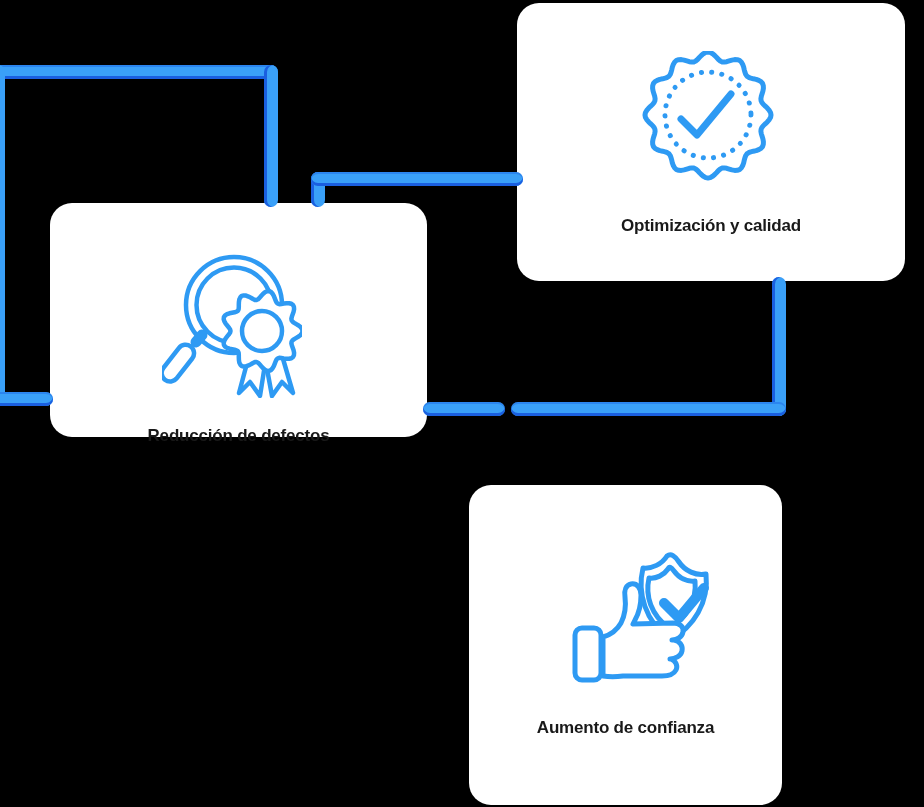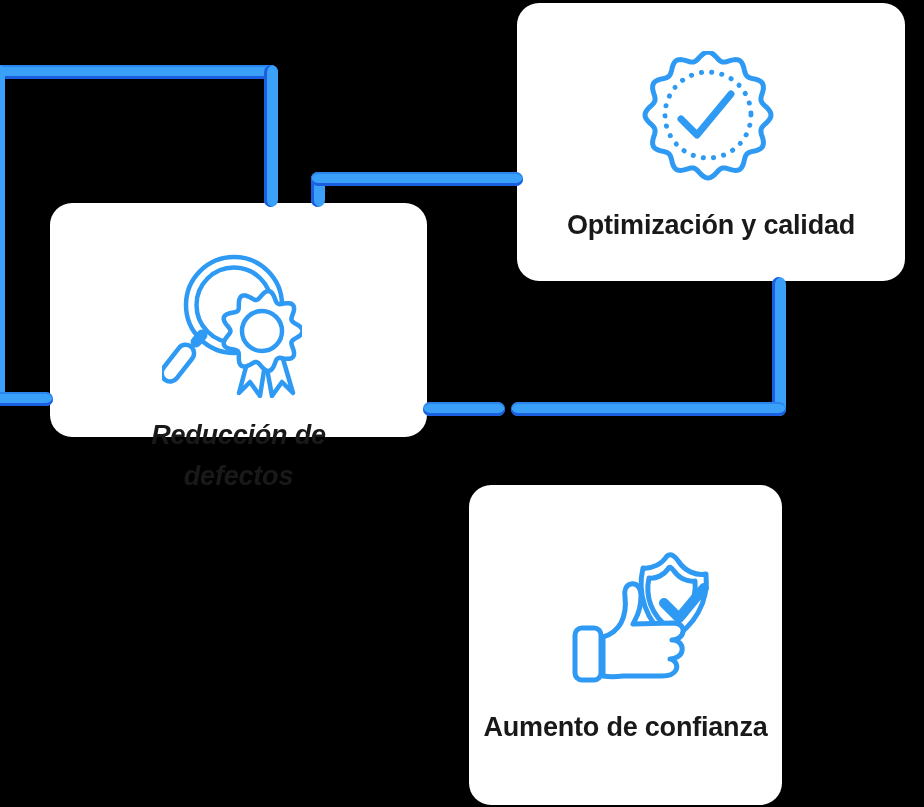--- a/index.html
+++ b/index.html
@@ -12,21 +12,21 @@
   .line.h{height:14px;box-shadow:inset 0 -3px 0 #1A5FE0, inset 0 2px 0 rgba(27,99,228,.45);}
   .line.v{width:14px;box-shadow:inset 3px 0 0 #1A5FE0;}
   
   .card{
     position:absolute;background:#FFFFFF;border-radius:22px;z-index:2;
     box-shadow:0 6px 16px rgba(0,0,0,.45);
   }
   .card .icon{position:absolute;}
   .card .label{
     position:absolute;left:0;right:0;text-align:center;
-    color:#191919;font-weight:700;font-size:27px;line-height:41px;
+    color:#191919;font-weight:700;font-size:17px;line-height:41px;
     letter-spacing:-.2px;
   }
   .card .label .inner{display:inline-block;max-width:260px;}
   
   svg .st{stroke:#2E9AF3;stroke-linecap:round;stroke-linejoin:round;fill:none;}
   svg .wf{fill:#FFFFFF;}
 </style>
 </head>
 <body>
 
@@ -37,21 +37,21 @@
   <div class="line v" style="left:-9px;  top:65px;  height:341px;"></div>
   <div class="line h" style="left:-9px;  top:392px; width:62px;"></div>
 
   <div class="line v" style="left:311px; top:172px; height:35px;"></div>
   <div class="line h" style="left:311px; top:172px; width:212px;"></div>
 
   <div class="line v" style="left:772px; top:277px; height:139px;"></div>
   <div class="line h" style="left:511px; top:402px; width:275px;"></div>
   <div class="line h" style="left:423px; top:402px; width:82px;"></div>
 
-  <div class="card" style="left:50px;top:203px;width:377px;height:234px;font-style:italic;">
+  <div class="card" style="left:50px;top:203px;width:377px;height:234px;">
     <svg class="icon" style="left:112px;top:50px;" width="140" height="145" viewBox="0 0 140 145">
       <circle class="st" cx="72" cy="52" r="48" stroke-width="4.5"></circle>
       <circle class="st" cx="72" cy="52" r="37.5" stroke-width="4.5"></circle>
       <line class="st" x1="40" y1="82" x2="34" y2="89" stroke-width="11"></line>
       <rect class="st" x="-8.5" y="2" width="17" height="42" rx="8.5" stroke-width="4.5" transform="translate(30,92) rotate(38)"></rect>
       <path class="st wf" stroke-width="4.5" d="M88 99 L77 140 L88 129 L98 143 L104 105 Z"></path>
       <path class="st wf" stroke-width="4.5" d="M103 105 L110 143 L120 129 L131 140 L119 99 Z"></path>
       <path class="st wf" stroke-width="4.5" d="M140.5 78.0L140.0 80.0L138.6 81.9L136.6 83.5L134.3 84.9L132.2 86.2L130.5 87.4L129.6 88.8L129.4 90.4L129.9 92.4L130.7 94.7L131.6 97.3L132.1 99.9L131.9 102.2L131.0 104.0L129.4 105.2L127.1 105.8L124.5 105.7L121.8 105.4L119.4 105.0L117.3 104.8L115.8 105.3L114.6 106.4L113.7 108.3L112.8 110.6L111.8 113.1L110.5 115.4L108.9 117.1L107.0 117.9L105.0 117.7L102.9 116.7L100.9 115.0L99.1 113.0L97.5 111.1L96.0 109.7L94.5 109.0L92.9 109.1L91.0 110.0L88.9 111.2L86.5 112.4L84.0 113.4L81.7 113.6L79.8 113.1L78.3 111.6L77.3 109.5L76.9 106.9L76.8 104.2L76.8 101.8L76.6 99.7L75.9 98.2L74.5 97.3L72.6 96.7L70.1 96.2L67.5 95.7L65.0 94.8L63.1 93.6L61.9 91.9L61.7 89.8L62.4 87.6L63.7 85.3L65.4 83.2L67.0 81.3L68.1 79.6L68.5 78.0L68.1 76.4L67.0 74.7L65.4 72.8L63.7 70.7L62.4 68.4L61.7 66.2L61.9 64.1L63.1 62.4L65.0 61.2L67.5 60.3L70.1 59.8L72.6 59.3L74.5 58.7L75.9 57.8L76.6 56.3L76.8 54.2L76.8 51.8L76.9 49.1L77.3 46.5L78.3 44.4L79.7 42.9L81.7 42.4L84.0 42.6L86.5 43.6L88.9 44.8L91.0 46.0L92.9 46.9L94.5 47.0L96.0 46.3L97.5 44.9L99.1 43.0L100.9 41.0L102.9 39.3L105.0 38.3L107.0 38.1L108.9 38.9L110.5 40.6L111.8 42.9L112.8 45.4L113.7 47.7L114.6 49.6L115.8 50.7L117.3 51.2L119.4 51.0L121.8 50.6L124.5 50.3L127.1 50.2L129.4 50.8L131.0 52.0L131.9 53.8L132.1 56.1L131.6 58.7L130.7 61.3L129.9 63.6L129.4 65.6L129.6 67.2L130.5 68.6L132.2 69.8L134.3 71.1L136.6 72.5L138.6 74.1L140.0 76.0L140.5 78.0Z"></path>
       <circle class="st" cx="100" cy="78" r="20" stroke-width="4.5"></circle>
     </svg>

